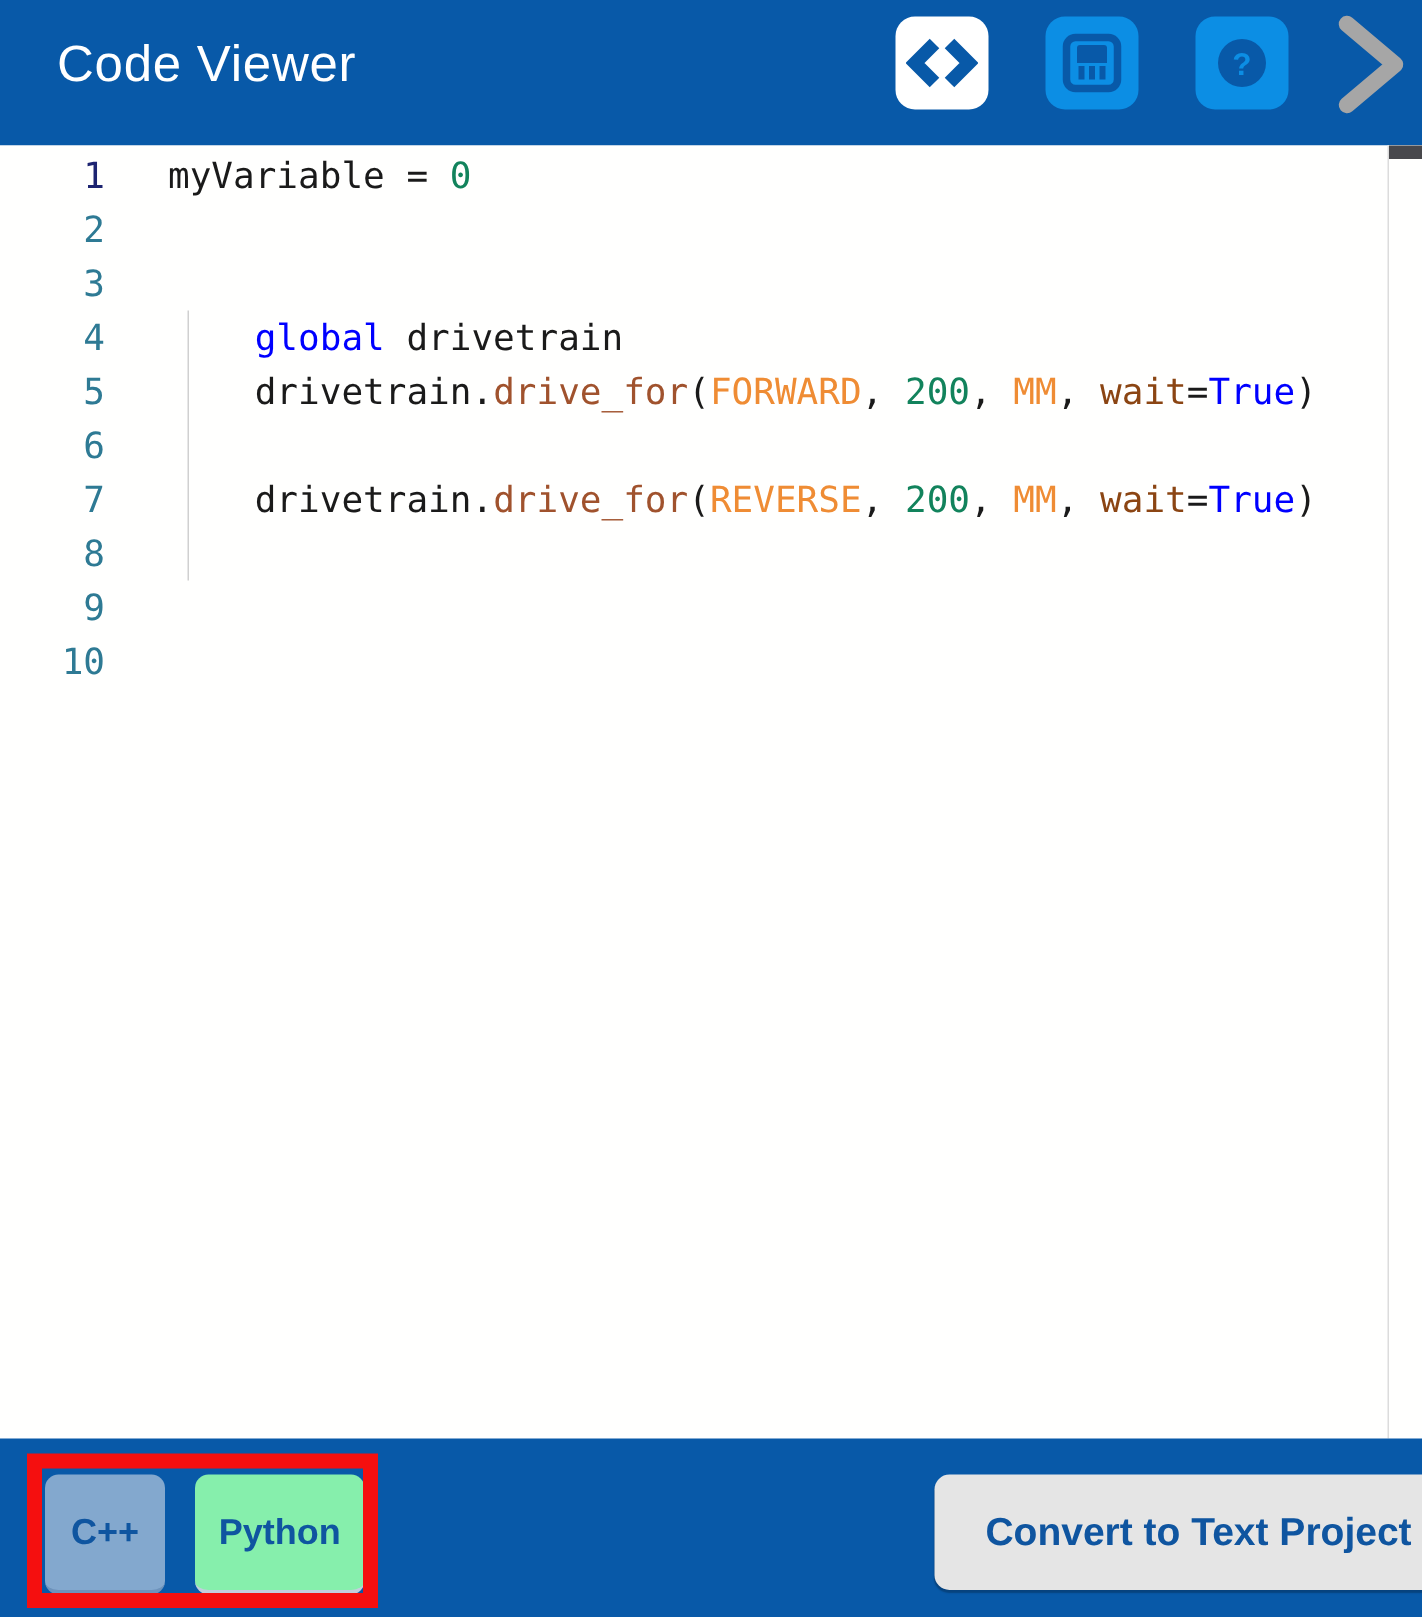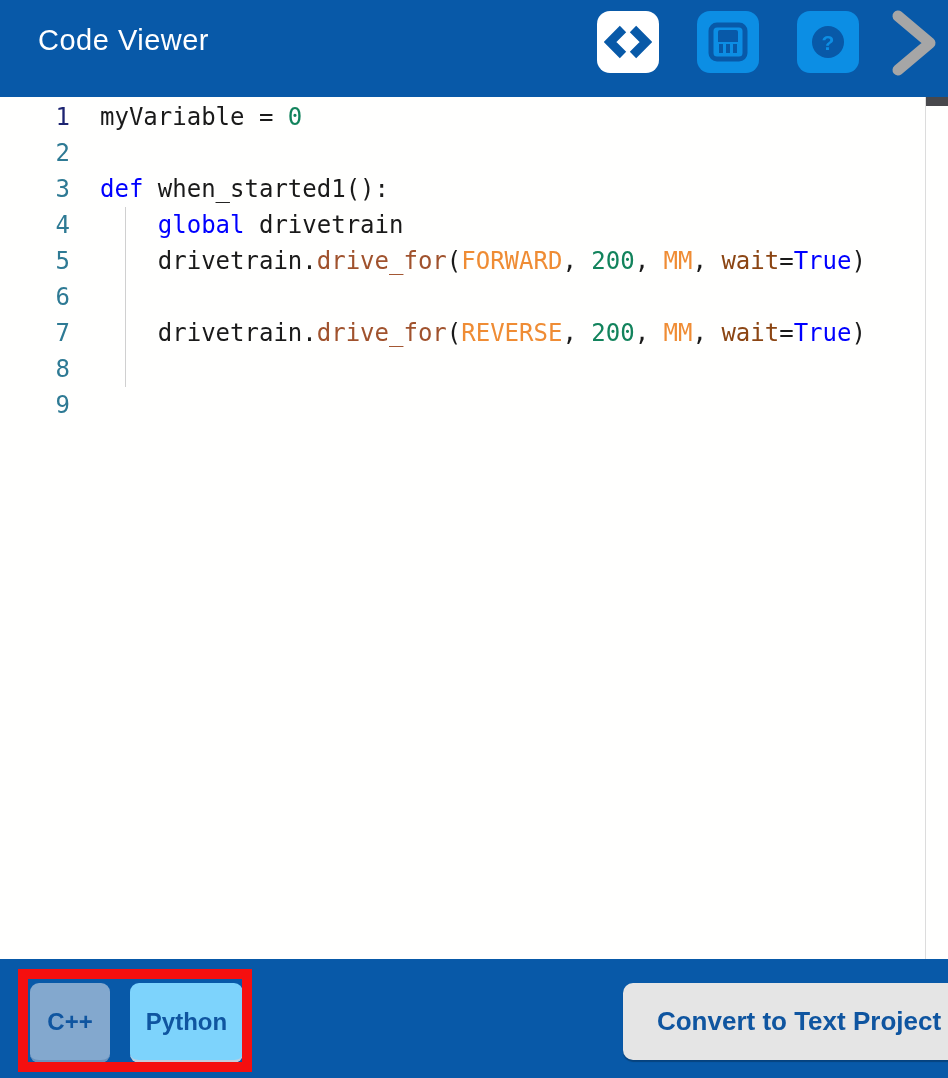--- a/index.html
+++ b/index.html
@@ -30,21 +30,21 @@
     background:var(--code-bg);
     font-family:"Liberation Sans",sans-serif;
   }
   
   .header{
     position:absolute;left:0;top:0;width:948px;height:97px;
     background:var(--header-bg);
   }
   .title{
     position:absolute;left:38px;top:24px;
-    color:#FFFFFF;font-size:29px;font-weight:400;letter-spacing:.5px;
+    color:#FFFFFF;font-size:34px;font-weight:400;letter-spacing:.5px;
   }
   .icon-btn{
     position:absolute;top:11px;width:62px;height:62px;border:none;cursor:pointer;
     border-radius:13px;background:var(--icon-button-bg);color:var(--icon-glyph);
     display:flex;align-items:center;justify-content:center;padding:0;
   }
   .icon-btn.active{background:#FFFFFF;}
   .icon-btn .icon{display:block;width:48px;height:48px;}
   .icon-btn svg{display:block;width:100%;height:100%;}
   #btn-code{left:597px;}
@@ -66,21 +66,21 @@
     position:absolute;left:0;top:2px;right:23px;
     font-family:"DejaVu Sans Mono","Liberation Mono",monospace;
     font-size:24px;
   }
   .code-line{height:36px;display:flex;align-items:center;white-space:pre;}
   .line-num{
     display:inline-block;width:70px;text-align:right;flex:0 0 70px;
     color:var(--line-number);
   }
   .line-num.active{color:var(--line-number-active);}
-  .line-code{margin-left:30px;}
+  .line-code{margin-left:42px;}
   .tok-plain{color:var(--code-plain);}
   .tok-kw{color:var(--code-keyword);}
   .tok-fn{color:var(--code-function);}
   .tok-const{color:var(--code-constant);}
   .tok-num{color:var(--code-number);}
   .tok-param{color:var(--code-param);}
   .indent-guide{
     position:absolute;left:125px;top:110px;width:1px;height:180px;
     background:var(--indent-guide);
   }
@@ -100,21 +100,21 @@
   .lang-btn{
     position:absolute;top:24px;height:80px;border:none;cursor:pointer;
     border-radius:9px;font-family:"Liberation Sans",sans-serif;
     font-size:24px;font-weight:bold;color:var(--button-text);z-index:1;
   }
   .lang-btn.cpp{
     left:30px;width:80px;background:var(--cpp-button-bg);
     border-bottom:3px solid #6D92BB;
   }
   .lang-btn.python{
-    left:130px;width:113px;background:#7dd3fc;
+    left:130px;width:113px;background:#86efac;
     border-bottom:3px solid #C3CEDD;
   }
   .red-annotation{
     position:absolute;left:18px;top:10px;width:234px;height:103px;
     border:10px solid var(--annotation-red);
     z-index:5;pointer-events:none;background:transparent;
   }
   .convert-btn{
     position:absolute;left:623px;top:24px;width:352px;height:77px;
     background:#e5e5e5;border:none;border-radius:10px;cursor:pointer;
@@ -167,27 +167,28 @@
         </svg>
       </span>
     </button>
   </header>
 
   <main class="code-area">
     <div class="indent-guide"></div>
     <div class="code-lines">
         <div class="code-line"><span class="line-num active">1</span><span class="line-code"><span class="tok-plain">myVariable = </span><span class="tok-num">0</span></span></div>
         <div class="code-line"><span class="line-num">2</span><span class="line-code"></span></div>
-        <div class="code-line"><span class="line-num">3</span><span class="line-code"><span class="tok-kw">def</span><span class="tok-plain"> when_started1():</span></span></div>
+        <div class="code-line"><span class="line-num">3</span></div>
         <div class="code-line"><span class="line-num">4</span><span class="line-code"><span class="tok-plain">    </span><span class="tok-kw">global</span><span class="tok-plain"> drivetrain</span></span></div>
         <div class="code-line"><span class="line-num">5</span><span class="line-code"><span class="tok-plain">    drivetrain.</span><span class="tok-fn">drive_for</span><span class="tok-plain">(</span><span class="tok-const">FORWARD</span><span class="tok-plain">, </span><span class="tok-num">200</span><span class="tok-plain">, </span><span class="tok-const">MM</span><span class="tok-plain">, </span><span class="tok-param">wait</span><span class="tok-plain">=</span><span class="tok-kw">True</span><span class="tok-plain">)</span></span></div>
         <div class="code-line"><span class="line-num">6</span></div>
         <div class="code-line"><span class="line-num">7</span><span class="line-code"><span class="tok-plain">    drivetrain.</span><span class="tok-fn">drive_for</span><span class="tok-plain">(</span><span class="tok-const">REVERSE</span><span class="tok-plain">, </span><span class="tok-num">200</span><span class="tok-plain">, </span><span class="tok-const">MM</span><span class="tok-plain">, </span><span class="tok-param">wait</span><span class="tok-plain">=</span><span class="tok-kw">True</span><span class="tok-plain">)</span></span></div>
         <div class="code-line"><span class="line-num">8</span><span class="line-code"></span></div>
         <div class="code-line"><span class="line-num">9</span></div>
+        <div class="code-line"><span class="line-num">10</span><span class="line-code"></span></div>
       </div>
     <div class="scrollbar">
       <div class="thumb"></div>
     </div>
   </main>
 
   <footer class="footer">
     <button class="lang-btn cpp">C++</button>
     <button class="lang-btn python">Python</button>
     <div class="red-annotation"></div>

